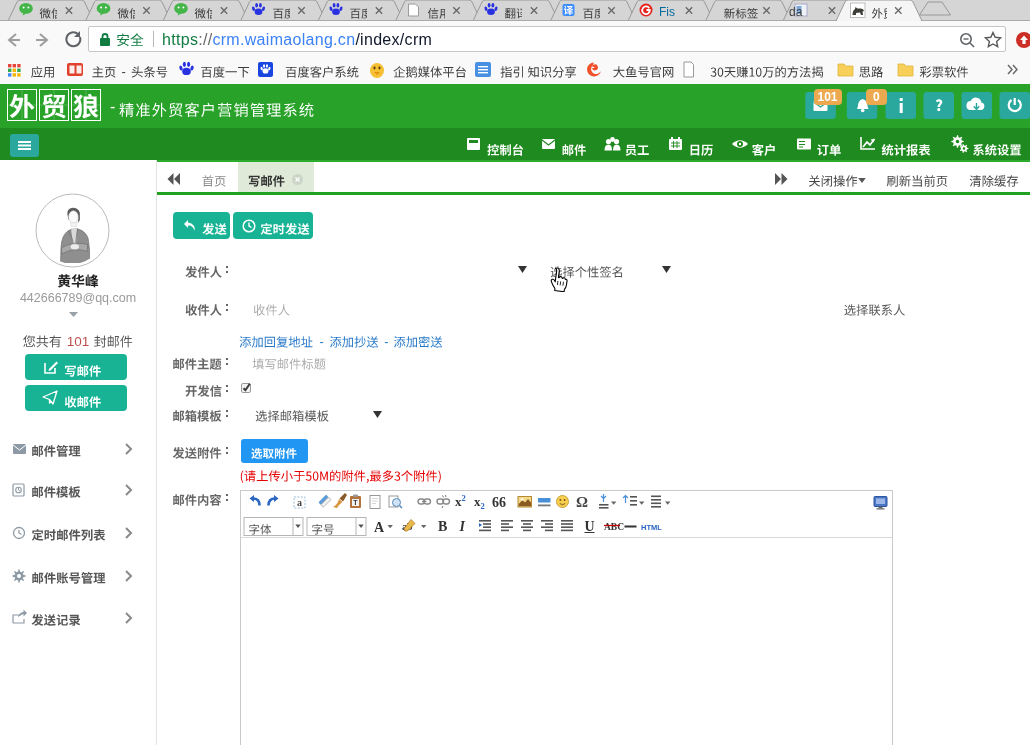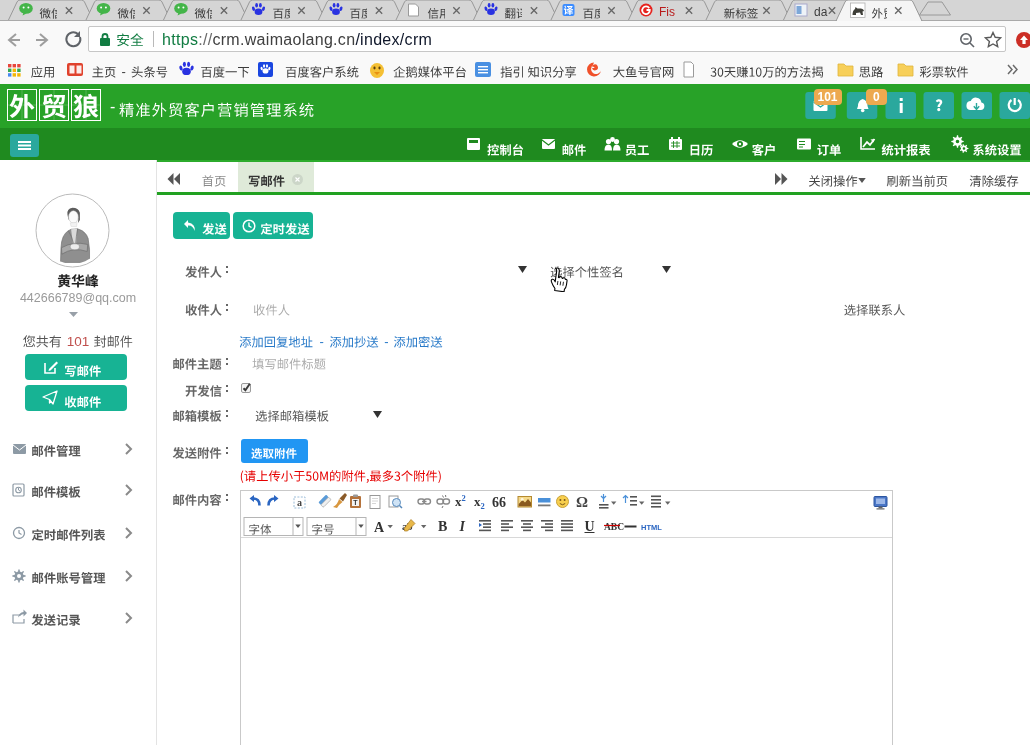--- a/index.html
+++ b/index.html
@@ -99,39 +99,39 @@
     </svg></div>
 <div class="abs" style="left:581.5px;top:4px;width:18px;overflow:hidden"><svg class="t" width="25" height="15" viewBox="0 -12.2 25 15.6" style="vertical-align:-3.4px">
       <path fill="#3c3c3c" d="M2.1 -6.8L2.1 1L3 1L3 0.2L9.1 0.2L9.1 1L10 1L10 -6.8L6 -6.8C6.1 -7.3 6.3 -7.9 6.4 -8.6L11.2 -8.6L11.2 -9.4L0.8 -9.4L0.8 -8.6L5.4 -8.6C5.3 -8 5.2 -7.3 5 -6.8ZM3 -2.9L9.1 -2.9L9.1 -0.6L3 -0.6ZM3 -3.7L3 -5.9L9.1 -5.9L9.1 -3.7ZM16.6 -7.7L16.6 -6.7L14.7 -6.7L14.7 -5.9L16.6 -5.9L16.6 -3.9L21.3 -3.9L21.3 -5.9L23.2 -5.9L23.2 -6.7L21.3 -6.7L21.3 -7.7L20.4 -7.7L20.4 -6.7L17.5 -6.7L17.5 -7.7ZM20.4 -5.9L20.4 -4.7L17.5 -4.7L17.5 -5.9ZM21.1 -2.4C20.6 -1.8 19.8 -1.3 18.9 -0.9C18.1 -1.3 17.4 -1.8 16.9 -2.4ZM14.9 -3.2L14.9 -2.4L16.4 -2.4L16 -2.3C16.5 -1.6 17.2 -1 18 -0.6C16.8 -0.2 15.6 0 14.3 0.1C14.4 0.3 14.6 0.7 14.7 0.9C16.2 0.7 17.6 0.4 18.9 -0.1C20.1 0.4 21.5 0.8 23 1C23.1 0.7 23.4 0.4 23.5 0.2C22.2 0.1 21 -0.2 19.9 -0.6C21 -1.1 21.9 -1.9 22.4 -2.9L21.8 -3.2L21.7 -3.2ZM17.7 -9.9C17.8 -9.6 18 -9.2 18.2 -8.9L13.5 -8.9L13.5 -5.6C13.5 -3.8 13.4 -1.3 12.4 0.6C12.7 0.6 13.1 0.8 13.2 1C14.3 -0.9 14.4 -3.7 14.4 -5.6L14.4 -8L23.4 -8L23.4 -8.9L19.2 -8.9C19 -9.3 18.8 -9.8 18.6 -10.1Z"></path>
     </svg></div>
 <div style="position:absolute;left:722.5px;top:4px"><svg class="t" width="37" height="15" viewBox="0 -12.2 37 15.6" style="vertical-align:-3.4px">
       <path fill="#3c3c3c" d="M4.3 -2.6C4.7 -2 5.1 -1.1 5.3 -0.6L5.9 -1C5.8 -1.5 5.3 -2.3 4.9 -2.9ZM1.6 -2.8C1.4 -2.1 1 -1.3 0.5 -0.8C0.7 -0.7 1 -0.5 1.1 -0.4C1.6 -0.9 2.1 -1.8 2.4 -2.6ZM6.6 -8.9L6.6 -4.8C6.6 -3.2 6.5 -1.1 5.5 0.3C5.7 0.4 6.1 0.7 6.2 0.9C7.3 -0.7 7.5 -3.1 7.5 -4.8L7.5 -5.2L9.3 -5.2L9.3 0.9L10.2 0.9L10.2 -5.2L11.5 -5.2L11.5 -6L7.5 -6L7.5 -8.3C8.7 -8.5 10.1 -8.8 11.1 -9.2L10.4 -9.9C9.5 -9.5 8 -9.1 6.6 -8.9ZM2.6 -9.9C2.8 -9.6 3 -9.2 3.1 -8.8L0.7 -8.8L0.7 -8.1L6 -8.1L6 -8.8L4 -8.8C3.9 -9.2 3.6 -9.7 3.4 -10.1ZM4.5 -8C4.4 -7.5 4.1 -6.6 3.9 -6.1L0.6 -6.1L0.6 -5.3L3 -5.3L3 -4.1L0.6 -4.1L0.6 -3.3L3 -3.3L3 -0.2C3 -0.1 3 -0.1 2.9 -0.1C2.7 -0 2.4 -0 1.9 -0.1C2.1 0.2 2.2 0.5 2.2 0.7C2.8 0.7 3.2 0.7 3.5 0.6C3.8 0.4 3.8 0.2 3.8 -0.2L3.8 -3.3L6.1 -3.3L6.1 -4.1L3.8 -4.1L3.8 -5.3L6.2 -5.3L6.2 -6.1L4.7 -6.1C4.9 -6.6 5.1 -7.2 5.4 -7.8ZM1.5 -7.8C1.8 -7.3 1.9 -6.6 2 -6.1L2.8 -6.3C2.7 -6.8 2.5 -7.5 2.2 -8ZM17.6 -9.2L17.6 -8.3L22.8 -8.3L22.8 -9.2ZM21.3 -3.9C21.9 -2.7 22.5 -1.1 22.7 -0.2L23.5 -0.5C23.3 -1.4 22.7 -3 22.1 -4.1ZM17.9 -4.1C17.6 -2.8 17 -1.5 16.4 -0.7C16.6 -0.6 16.9 -0.3 17.1 -0.2C17.7 -1.1 18.3 -2.5 18.7 -3.9ZM17.1 -6.3L17.1 -5.4L19.6 -5.4L19.6 -0.2C19.6 -0.1 19.6 -0 19.4 0C19.2 0 18.7 0 18.1 -0C18.2 0.3 18.3 0.6 18.3 0.9C19.2 0.9 19.7 0.9 20.1 0.7C20.4 0.6 20.5 0.3 20.5 -0.2L20.5 -5.4L23.5 -5.4L23.5 -6.3ZM14.4 -10.1L14.4 -7.5L12.6 -7.5L12.6 -6.7L14.2 -6.7C13.8 -5.2 13.1 -3.5 12.3 -2.6C12.5 -2.4 12.7 -2 12.8 -1.7C13.4 -2.5 14 -3.8 14.4 -5.1L14.4 0.9L15.3 0.9L15.3 -5.3C15.7 -4.7 16.2 -4 16.4 -3.6L16.9 -4.3C16.7 -4.7 15.7 -6 15.3 -6.4L15.3 -6.7L16.9 -6.7L16.9 -7.5L15.3 -7.5L15.3 -10.1ZM29.1 -3.4C29.5 -2.6 30 -1.5 30.1 -0.9L30.9 -1.2C30.7 -1.8 30.3 -2.9 29.8 -3.6ZM26.1 -3C26.6 -2.3 27.2 -1.3 27.4 -0.7L28.2 -1.1C27.9 -1.7 27.4 -2.6 26.8 -3.3ZM32.4 -4.8L27.5 -4.8L27.5 -4.1L32.4 -4.1ZM30.9 -10.1C30.6 -9.3 30 -8.4 29.4 -7.8C29.5 -7.8 29.7 -7.7 29.9 -7.5C28.7 -6.2 26.4 -5 24.4 -4.4C24.6 -4.2 24.8 -3.9 25 -3.7C25.8 -4 26.7 -4.4 27.5 -4.8C28.4 -5.3 29.3 -5.9 30 -6.6C31.3 -5.4 33.3 -4.3 35 -3.8C35.1 -4.1 35.4 -4.4 35.6 -4.6C33.8 -5 31.6 -6 30.5 -7L30.8 -7.3L30.3 -7.5C30.5 -7.8 30.7 -8 30.9 -8.3L32 -8.3C32.4 -7.8 32.8 -7.1 32.9 -6.7L33.8 -6.9C33.6 -7.3 33.3 -7.8 32.9 -8.3L35.3 -8.3L35.3 -9L31.3 -9C31.5 -9.3 31.6 -9.6 31.7 -9.9ZM26.2 -10.1C25.8 -9 25.2 -7.8 24.4 -7C24.6 -6.9 25 -6.6 25.2 -6.5C25.6 -7 26 -7.6 26.4 -8.3L26.9 -8.3C27.2 -7.8 27.5 -7.1 27.6 -6.7L28.4 -6.9C28.3 -7.3 28.1 -7.8 27.8 -8.3L29.7 -8.3L29.7 -9L26.7 -9C26.8 -9.3 27 -9.6 27.1 -9.9ZM33.1 -3.6C32.6 -2.4 31.9 -1.1 31.2 -0.2L24.8 -0.2L24.8 0.6L35.2 0.6L35.2 -0.2L32.2 -0.2C32.8 -1.1 33.4 -2.3 33.9 -3.3Z"></path>
     </svg></div>
 <div class="abs" style="left:871px;top:4px;width:16px;overflow:hidden"><svg class="t" width="25" height="15" viewBox="0 -12.2 25 15.6" style="vertical-align:-3.4px">
       <path fill="#3c3c3c" d="M2.8 -10.1C2.3 -8 1.6 -6 0.5 -4.8C0.7 -4.6 1.1 -4.3 1.2 -4.2C1.9 -5 2.5 -6.1 2.9 -7.4L5.2 -7.4C5 -6.1 4.7 -5 4.3 -4.1C3.8 -4.5 3.1 -5 2.5 -5.4L2 -4.8C2.6 -4.3 3.4 -3.7 3.9 -3.3C3 -1.7 1.9 -0.6 0.5 0.1C0.7 0.3 1.1 0.6 1.2 0.9C3.8 -0.5 5.7 -3.3 6.3 -8.1L5.7 -8.3L5.5 -8.2L3.2 -8.2C3.4 -8.8 3.5 -9.3 3.7 -9.9ZM7.3 -10.1L7.3 0.9L8.3 0.9L8.3 -5.6C9.2 -4.8 10.3 -3.8 10.8 -3.1L11.6 -3.7C10.9 -4.5 9.6 -5.6 8.6 -6.4L8.3 -6.2L8.3 -10.1ZM17.5 -3.6L17.5 -2.6C17.5 -1.7 17.2 -0.5 12.8 0.3C13 0.5 13.3 0.8 13.4 1C17.9 0.1 18.5 -1.4 18.5 -2.6L18.5 -3.6ZM18.3 -0.8C19.8 -0.4 21.8 0.4 22.8 0.9L23.2 0.2C22.2 -0.4 20.3 -1.1 18.8 -1.5ZM14.2 -4.8L14.2 -1L15.1 -1L15.1 -4.1L21 -4.1L21 -1.1L22 -1.1L22 -4.8ZM13.6 -5.2C13.8 -5.4 14.1 -5.5 16.6 -6.3C16.8 -6.1 16.9 -5.8 16.9 -5.6L17.7 -5.9C17.5 -6.6 16.9 -7.6 16.4 -8.4L15.7 -8.1C15.9 -7.8 16.1 -7.4 16.3 -7.1L14.5 -6.5L14.5 -8.8C15.5 -8.9 16.7 -9.1 17.5 -9.3L17 -10C16.2 -9.8 14.8 -9.5 13.6 -9.4L13.6 -6.7C13.6 -6.3 13.3 -6 13.2 -5.9C13.3 -5.8 13.5 -5.4 13.6 -5.2ZM17.9 -9.5L17.9 -8.8L19.6 -8.8C19.5 -7.3 19 -6.3 17.5 -5.7C17.7 -5.6 17.9 -5.3 18 -5.1C19.7 -5.8 20.2 -7 20.4 -8.8L22 -8.8C21.9 -7.1 21.8 -6.4 21.6 -6.3C21.5 -6.1 21.4 -6.1 21.2 -6.1C21.1 -6.1 20.6 -6.1 20.1 -6.2C20.2 -6 20.3 -5.7 20.3 -5.4C20.8 -5.4 21.3 -5.4 21.6 -5.4C21.9 -5.4 22.1 -5.5 22.3 -5.7C22.6 -6 22.8 -6.9 22.9 -9.1C22.9 -9.3 22.9 -9.5 22.9 -9.5Z"></path>
     </svg></div>
-<div class="abs row" style="left:659.0px;top:5px;font-size:12px;color:#b91c1c">Fis</div>
-<div class="abs row" style="left:814.0px;top:5px;font-size:12px;color:#3c3c3c">da</div>
+<div class="abs row" style="left:659.0px;top:5px;font-size:12px;color:#0369a1">Fis</div>
+<div class="abs row" style="left:789px;top:5px;font-size:12px;color:#3c3c3c">da</div>
 <div class="abs" style="left:0;top:21px;width:1030px;height:34px;background:#f9f9f9"></div>
 <svg class="abs" style="left:0;top:21px" width="86" height="34" viewBox="0 0 86 34">
 <path d="M16 13 L9 19 L16 25 M9 19 L20 19" stroke="#9e9e9e" stroke-width="2" fill="none"></path>
 <path d="M40 13 L47 19 L40 25 M47 19 L36 19" stroke="#9e9e9e" stroke-width="2" fill="none"></path>
 <path d="M78 13 A7 7 0 1 0 80 16" stroke="#5f6368" stroke-width="2" fill="none"></path>
 <path d="M80 10 L80 16 L74 16" fill="#5f6368" stroke="none"></path>
 </svg>
 <div class="abs" style="left:88px;top:26px;width:918px;height:26px;background:#fff;border:1px solid #c6c6c6;border-radius:2px"></div>
 <svg class="abs" style="left:98px;top:32px" width="14" height="15" viewBox="0 0 14 15">
 <rect x="2" y="6" width="10" height="8" rx="1" fill="#117c42"></rect>
 <path d="M4.5 6 L4.5 4.5 A2.5 2.5 0 0 1 9.5 4.5 L9.5 6" stroke="#117c42" stroke-width="1.8" fill="none"></path>
 </svg>
 <div style="position:absolute;left:116px;top:31px"><svg class="t" width="29" height="18" viewBox="0 -14.3 29 18.2" style="vertical-align:-3.9px">
       <path fill="#117c42" d="M5.8 -11.5C6 -11.1 6.3 -10.6 6.5 -10.2L1.3 -10.2L1.3 -7.3L2.4 -7.3L2.4 -9.2L11.6 -9.2L11.6 -7.3L12.7 -7.3L12.7 -10.2L7.7 -10.2C7.5 -10.6 7.1 -11.3 6.9 -11.8ZM9.2 -5.3C8.8 -4.2 8.1 -3.2 7.3 -2.5C6.3 -2.9 5.3 -3.3 4.3 -3.6C4.7 -4.1 5.1 -4.7 5.4 -5.3ZM4.2 -5.3C3.7 -4.5 3.1 -3.7 2.7 -3.1C3.9 -2.7 5.1 -2.3 6.4 -1.8C5 -0.8 3.3 -0.3 1.1 0.1C1.4 0.4 1.7 0.8 1.8 1.1C4.1 0.6 6 -0.1 7.5 -1.3C9.3 -0.5 10.9 0.3 11.9 1L12.8 0.1C11.7 -0.6 10.1 -1.3 8.4 -2.1C9.2 -2.9 9.9 -4 10.4 -5.3L13.1 -5.3L13.1 -6.3L6 -6.3C6.4 -7 6.7 -7.7 7 -8.3L5.9 -8.6C5.6 -7.9 5.2 -7.1 4.8 -6.3L1 -6.3L1 -5.3ZM20.9 -11.9C19.5 -9.7 16.9 -7.6 14.4 -6.5C14.6 -6.2 14.9 -5.9 15.1 -5.6C15.7 -5.9 16.2 -6.2 16.8 -6.6L16.8 -5.7L20.5 -5.7L20.5 -3.5L16.8 -3.5L16.8 -2.5L20.5 -2.5L20.5 -0.2L15.1 -0.2L15.1 0.7L27 0.7L27 -0.2L21.5 -0.2L21.5 -2.5L25.3 -2.5L25.3 -3.5L21.5 -3.5L21.5 -5.7L25.3 -5.7L25.3 -6.6C25.9 -6.2 26.4 -5.9 27 -5.6C27.1 -5.9 27.4 -6.2 27.7 -6.4C25.4 -7.6 23.3 -9.1 21.6 -11.1L21.8 -11.5ZM16.8 -6.6C18.4 -7.6 19.9 -8.9 21 -10.3C22.3 -8.8 23.7 -7.6 25.3 -6.6Z"></path>
     </svg></div>
 <div class="abs" style="left:153px;top:31px;width:1px;height:16px;background:#b9b9b9"></div>
-<div class="abs row" style="left:162px;top:31px;font-size:16px;letter-spacing:0.3px"><span style="color:#117c42">https</span><span style="color:#6a6a6a">://</span><span style="color:#404040">crm.waimaolang.cn</span><span style="color:#0f172a">/index/crm</span></div>
+<div class="abs row" style="left:162px;top:31px;font-size:16px;letter-spacing:0.3px"><span style="color:#117c42">https</span><span style="color:#6a6a6a">://</span><span style="color:#3b82f6">crm.waimaolang.cn</span><span style="color:#0f172a">/index/crm</span></div>
 <svg class="abs" style="left:958px;top:32px" width="20" height="18" viewBox="0 0 20 18">
 <circle cx="8" cy="7" r="5.2" stroke="#5f6368" stroke-width="1.6" fill="none"></circle>
 <path d="M5.5 7 L10.5 7" stroke="#5f6368" stroke-width="1.4"></path>
 <path d="M12 11 L16 15" stroke="#5f6368" stroke-width="1.6"></path>
 </svg>
 <svg class="abs" style="left:984px;top:31px" width="18" height="18" viewBox="0 0 18 18">
 <path d="M9 1.5 L11.2 6.3 L16.5 6.9 L12.6 10.4 L13.7 15.6 L9 13 L4.3 15.6 L5.4 10.4 L1.5 6.9 L6.8 6.3 Z" stroke="#5a5a5a" stroke-width="1.4" fill="none"></path>
 </svg>
 <svg class="abs" style="left:1016px;top:32px" width="16" height="16" viewBox="0 0 16 16">
 <circle cx="8" cy="8" r="8" fill="#cc2e25"></circle>

